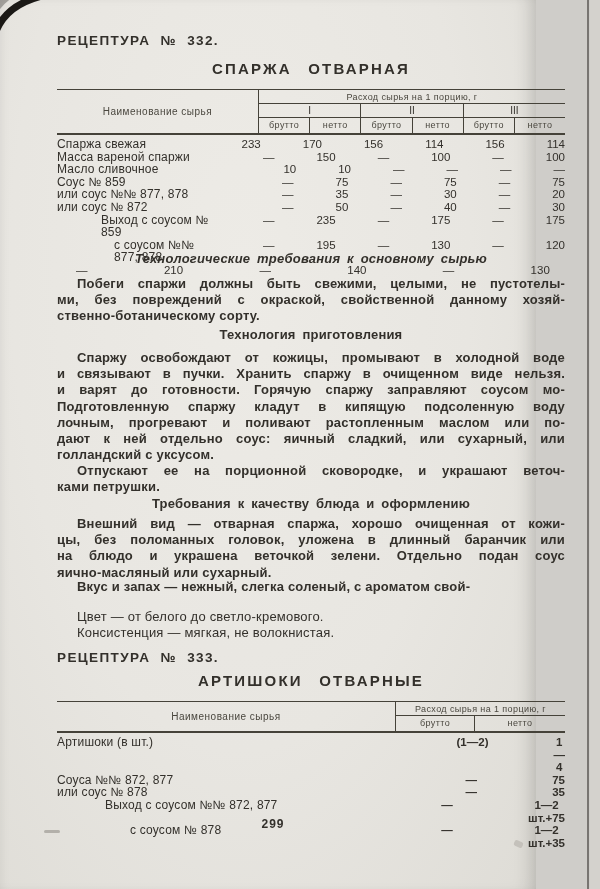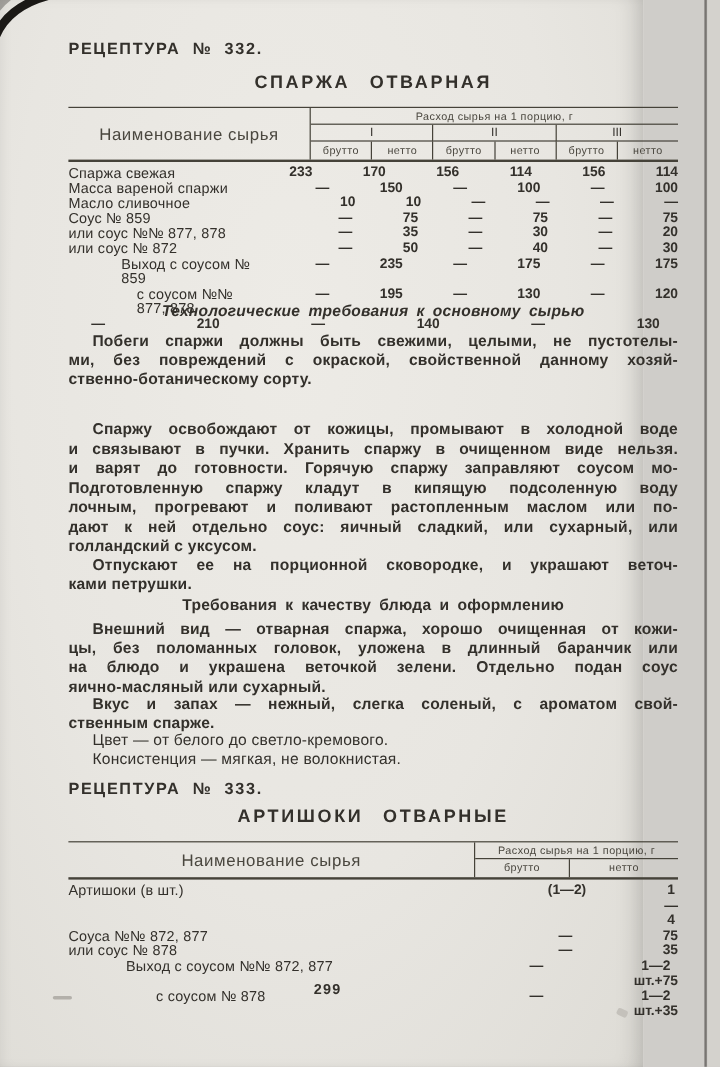--- a/index.html
+++ b/index.html
@@ -35,39 +35,39 @@
   
   .para{position:absolute;left:57px;width:508px;font-size:13px;line-height:16.2px;letter-spacing:.2px;color:var(--ink);font-weight:bold;}
   .para div{text-align:justify;text-align-last:justify;}
   .para div:last-child{text-align-last:left;}
   .para div:first-child{text-indent:20px;}
   .single{position:absolute;left:57px;width:508px;font-size:13px;line-height:16.2px;letter-spacing:.2px;text-indent:20px;color:var(--ink);}
   
   .tbl{position:absolute;left:57px;width:508px;color:var(--ink);}
   .thead{display:flex;border-top:1.6px solid var(--rule);border-bottom:2.6px solid var(--rule);}
   .namecell{border-right:1.4px solid var(--rule);display:flex;align-items:center;justify-content:center;
-            font-size:14px;letter-spacing:.5px;color:var(--ink-soft);}
+            font-size:10px;letter-spacing:.5px;color:var(--ink-soft);}
   .heads{flex:1;display:flex;flex-direction:column;}
   .spanhead{text-align:center;font-size:9px;letter-spacing:.4px;border-bottom:1px solid var(--rule);
             padding:2px 0 1px;color:var(--ink-soft);}
   .groups{display:flex;}
   .groups .g{flex:1;text-align:center;font-size:10px;border-bottom:1px solid var(--rule);
              border-right:1.2px solid var(--rule);padding:1px 0;}
   .groups .g:last-child{border-right:none;}
   .units{display:flex;}
   .units .u{flex:1;text-align:center;font-size:9px;letter-spacing:.4px;padding:2px 0 3px;
             border-right:1px solid var(--rule);color:var(--ink-soft);}
   .units .u.gsep{border-right-width:1.4px;}
   .units .u:last-child{border-right:none;}
   .tbody{padding-top:3px;}
   .trow{display:flex;line-height:12.6px;font-size:12px;gap:42px;}
   .trow .nm{letter-spacing:.2px;}
   .t1 .namecell{width:201px;}
   .t1 .trow .nm{width:201px;}
-  .t1 .trow .v{flex:1;text-align:center;font-weight:700;font-size:11.5px;}
+  .t1 .trow .v{flex:1;text-align:center;font-weight:400;font-size:11.5px;}
   .t2 .namecell{width:338px;}
   .t2 .trow .nm{width:338px;}
   .t2 .u1,.t2 .trow .v1{width:78px;flex:none;text-align:center;}
   .t2 .u2,.t2 .trow .v2{flex:1;text-align:center;}
   .t2 .trow .v1,.t2 .trow .v2{font-weight:700;font-size:11.5px;}
   .t2 .units .u1{border-right:1px solid var(--rule);}
   .ind1{padding-left:44px;}
   .ind2{padding-left:57px;}
   .t2 .ind1{padding-left:48px;}
   .t2 .ind2{padding-left:73px;}
@@ -196,20 +196,21 @@
     </div>
   </div>
 
   <div class="shead" style="top:251px;font-style:italic;">Технологические требования к основному сырью</div>
   <div class="para" style="top:276px;">
       <div>Побеги спаржи должны быть свежими, целыми, не пустотелы-</div>
       <div>ми, без повреждений с окраской, свойственной данному хозяй-</div>
       <div>ственно-ботаническому сорту.</div>
     </div>
 
+  <div class="shead" style="top:327px;">Технология приготовления</div>
   <div class="para" style="top:350px;">
       <div>Спаржу освобождают от кожицы, промывают в холодной воде</div>
       <div>и связывают в пучки. Хранить спаржу в очищенном виде нельзя.</div>
       <div>и варят до готовности. Горячую спаржу заправляют соусом мо-</div>
       <div>Подготовленную спаржу кладут в кипящую подсоленную воду</div>
       <div>лочным, прогревают и поливают растопленным маслом или по-</div>
       <div>дают к ней отдельно соус: яичный сладкий, или сухарный, или</div>
       <div>голландский с уксусом.</div>
     </div>
   <div class="para" style="top:463px;">
@@ -219,21 +220,20 @@
 
   <div class="shead" style="top:496px;">Требования к качеству блюда и оформлению</div>
   <div class="para" style="top:516px;">
       <div>Внешний вид — отварная спаржа, хорошо очищенная от кожи-</div>
       <div>цы, без поломанных головок, уложена в длинный баранчик или</div>
       <div>на блюдо и украшена веточкой зелени. Отдельно подан соус</div>
       <div>яично-масляный или сухарный.</div>
     </div>
   <div class="para" style="top:579px;">
       <div>Вкус и запах — нежный, слегка соленый, с ароматом свой-</div>
-      <div>ственным спарже.</div>
     </div>
   <div class="single" style="top:609px;">Цвет — от белого до светло-кремового.</div>
   <div class="single" style="top:625px;">Консистенция — мягкая, не волокнистая.</div>
 
   <div class="rlabel" style="top:650px;">РЕЦЕПТУРА № 333.</div>
   <div class="rtitle" style="top:672px;">АРТИШОКИ ОТВАРНЫЕ</div>
 
   <div class="tbl t2" style="top:701px;">
     <div class="thead">
       <div class="namecell">Наименование сырья</div>

